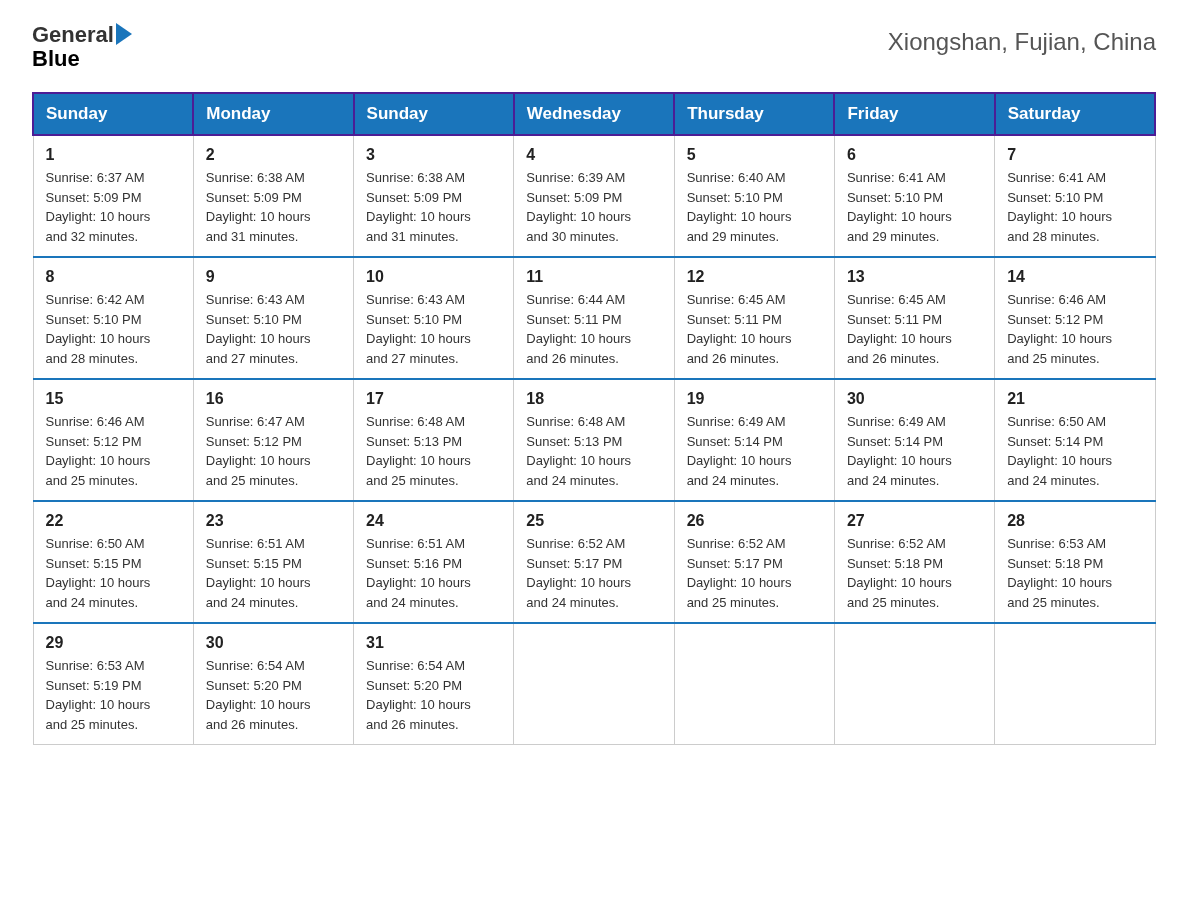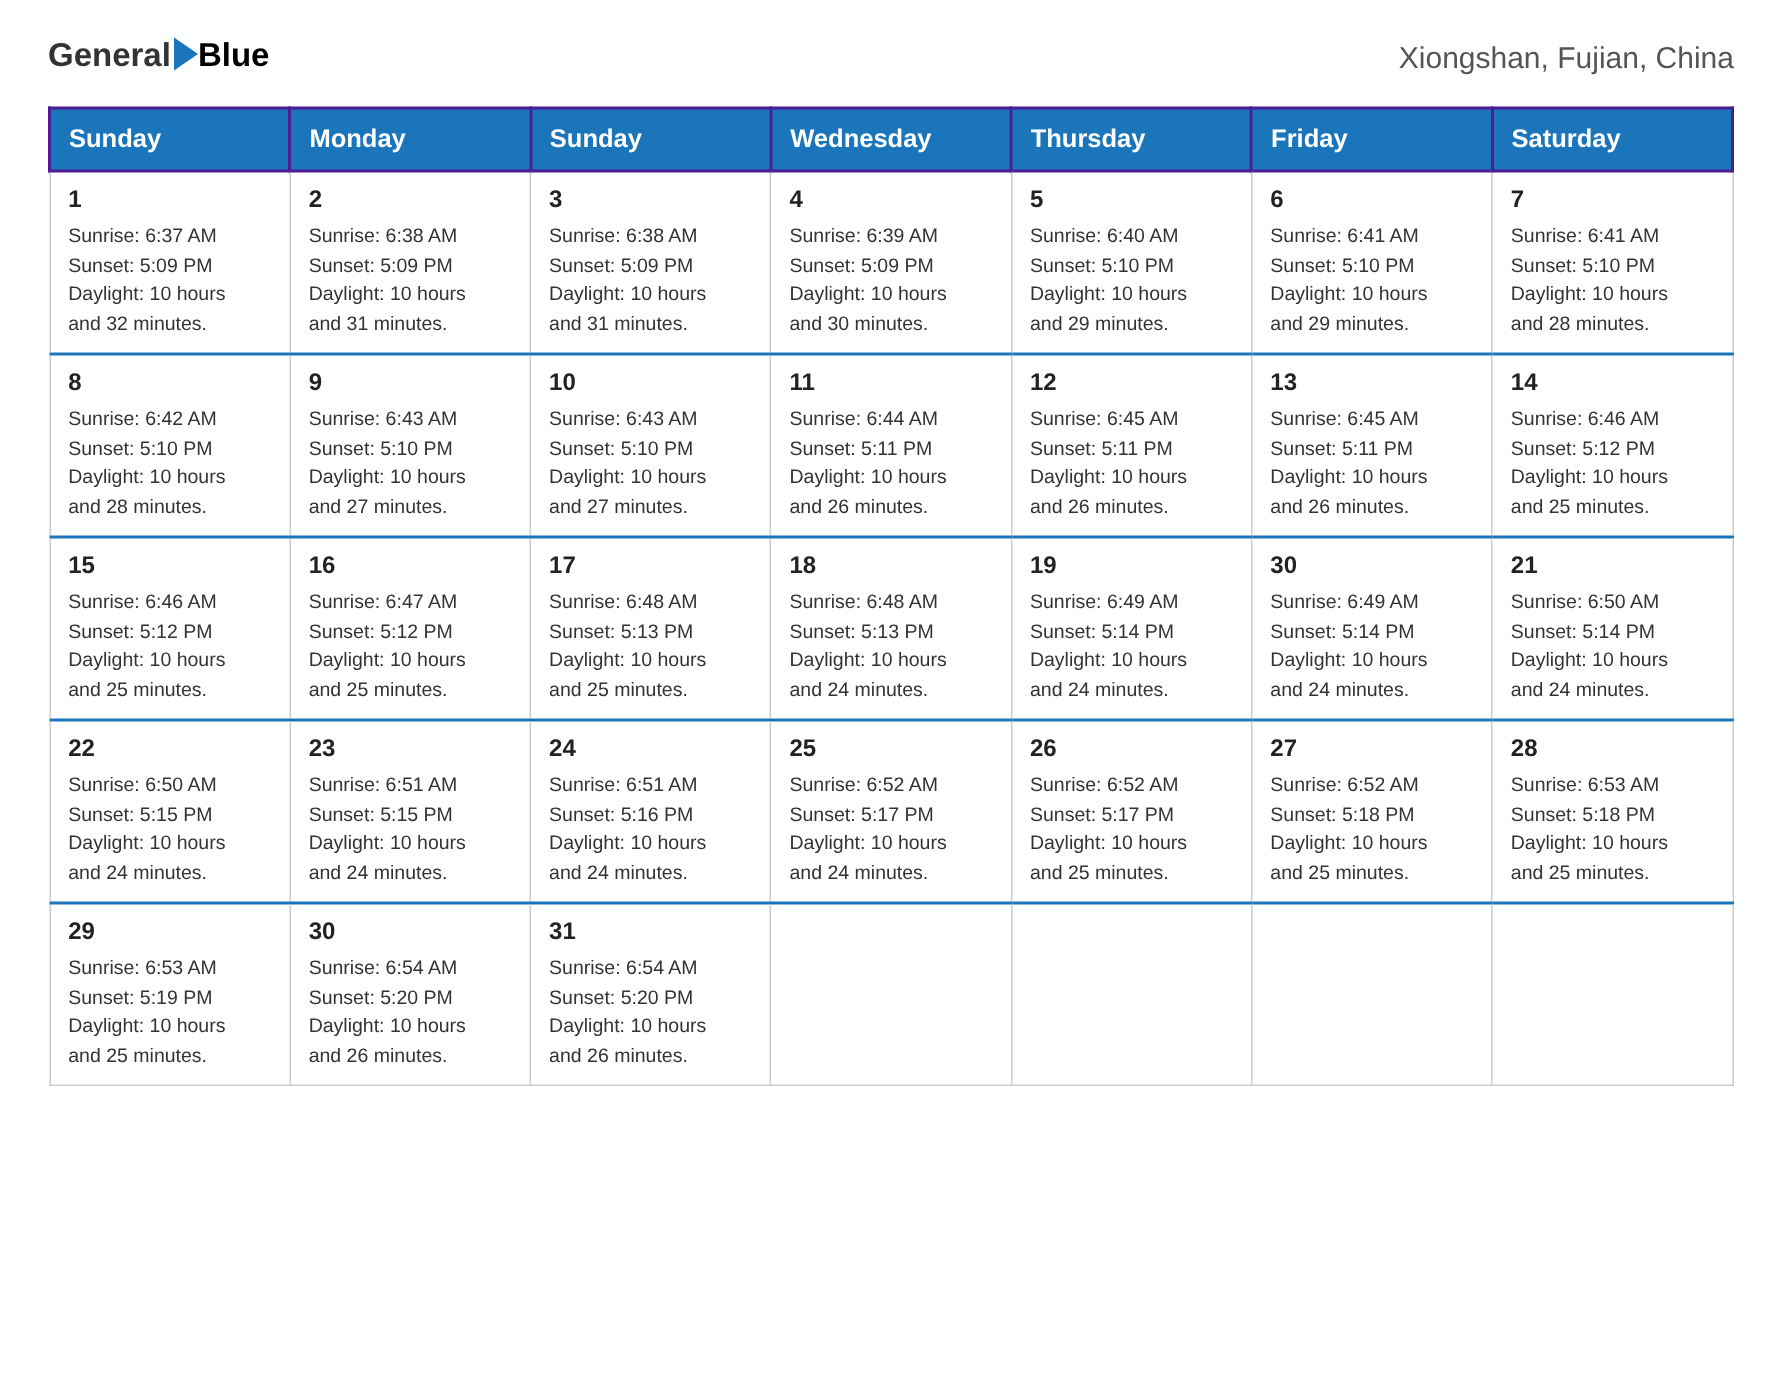--- a/index.html
+++ b/index.html
@@ -24,21 +24,21 @@
     .title-area {
       text-align: right;
     }
     .month-title {
       font-size: 52px;
       font-weight: bold;
       color: #222;
       line-height: 1.1;
     }
     .location-title {
-      font-size: 20px;
+      font-size: 24px;
       color: #555;
       margin-top: 4px;
     }
     .calendar-table {
       width: 100%;
       border-collapse: collapse;
     }
     .calendar-table th {
       background-color: #1a75bb;
       color: #ffffff;
@@ -76,21 +76,21 @@
       background: #ffffff;
     }
     
     .logo-container {
       display: flex;
       flex-direction: row;
       align-items: center;
     }
     .logo-block {
       display: flex;
-      flex-direction: row;
+      flex-direction: column;
       margin-left: 0;
     }
     .logo-general {
       font-size: 22px;
       font-weight: bold;
       color: #333;
       line-height: 1;
       letter-spacing: 0;
     }
     .logo-with-arrow {

